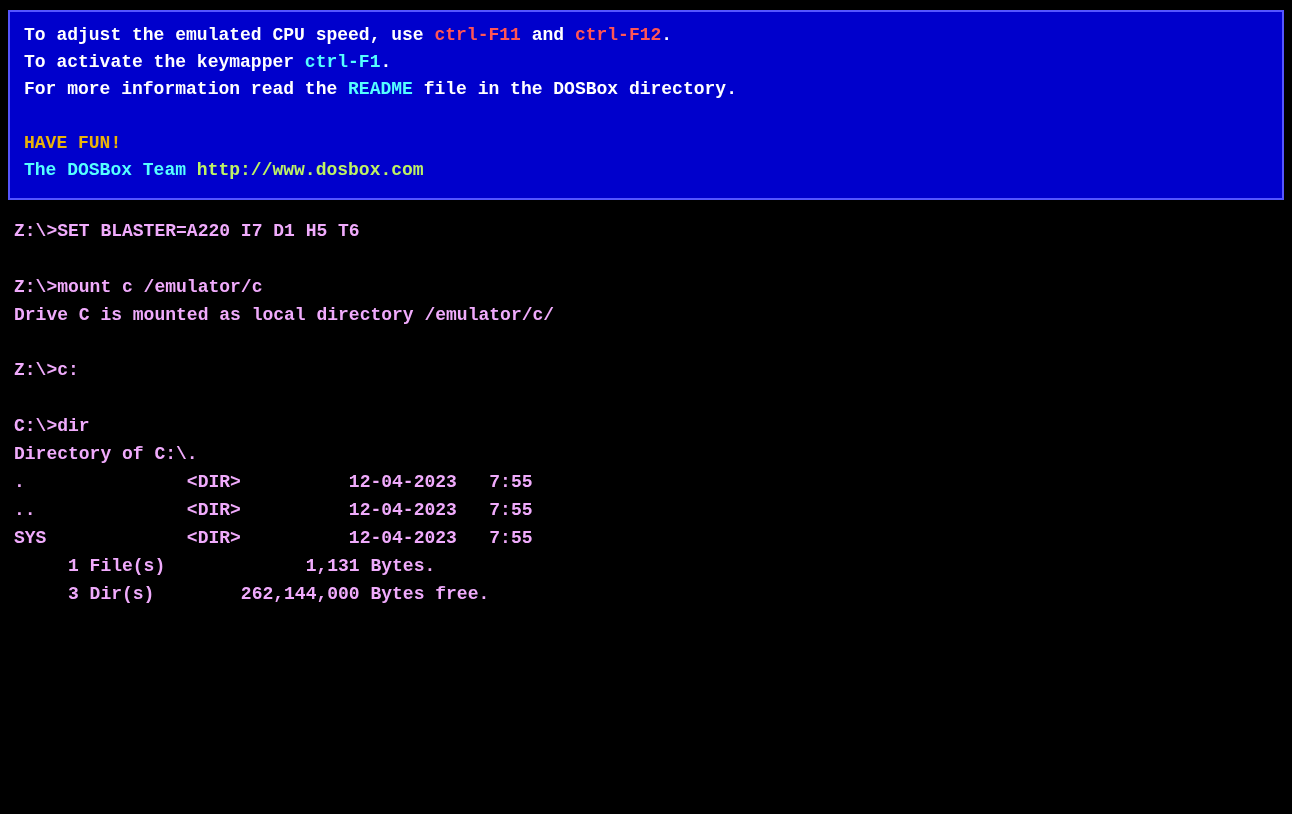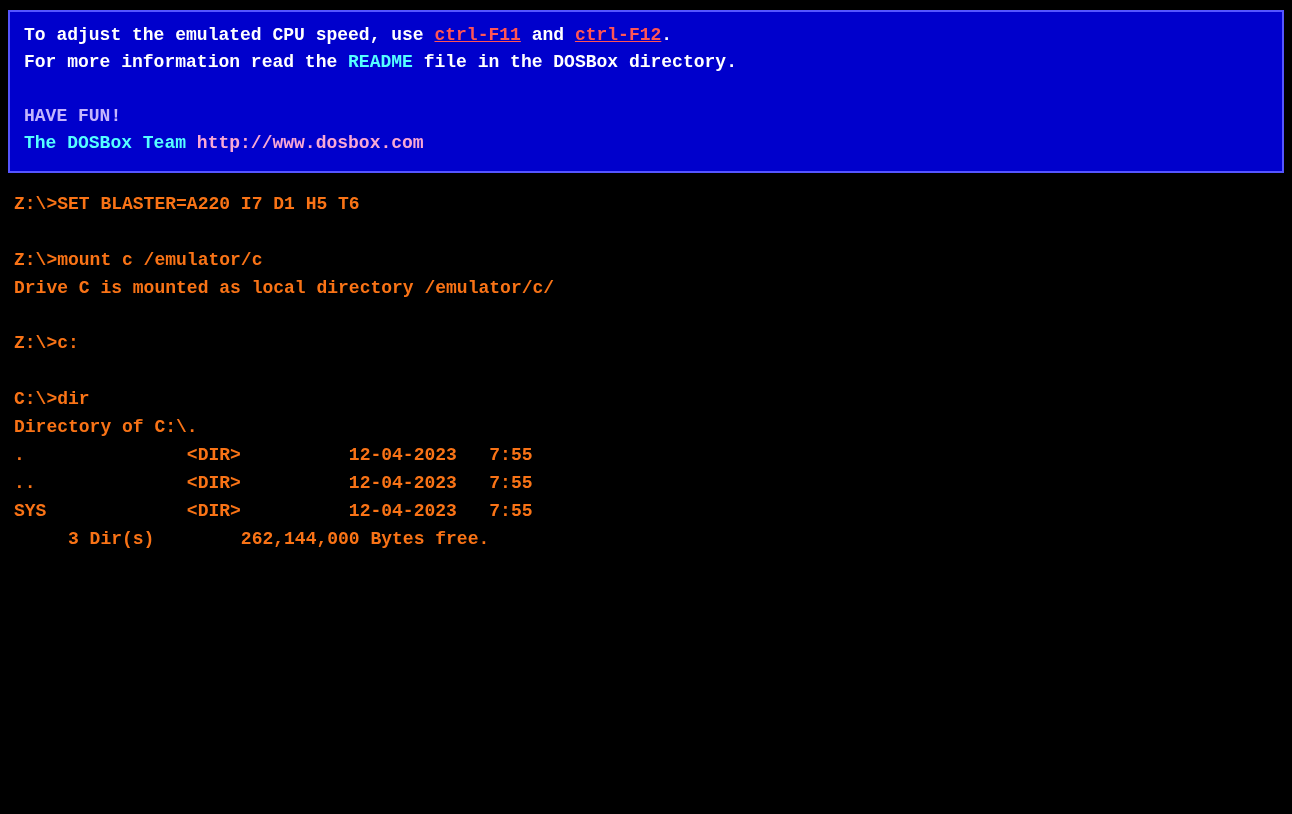--- a/index.html
+++ b/index.html
@@ -37,51 +37,50 @@
     }
 
     .info-line {
       color: #ffffff;
       line-height: 1.5;
       display: block;
     }
 
     .highlight-red {
       color: #ff5555;
-      text-decoration: underline;
     }
 
     .highlight-cyan {
       color: #55ffff;
     }
 
     .highlight-green {
-      color: #c4b5fd;
+      color: #eab308;
       text-align: center;
     }
 
     .highlight-url {
-      color: #f9a8d4;
+      color: #bef264;
     }
 
     .blank-line {
       display: block;
       height: 1.5em;
     }
 
     #terminal-output {
       padding: 8px 14px;
       color: #aaaaaa;
       line-height: 1.55;
     }
 
     .term-line {
       display: block;
       white-space: pre;
-      color: #f97316;
+      color: #f0abfc;
     }
 
     .term-blank {
       display: block;
       height: 1.55em;
     }
 
     .cursor {
       display: inline-block;
       width: 10px;
@@ -98,20 +97,23 @@
 </head>
 <body>
 
 <div id="dosbox-screen">
 
   <div id="info-box">
     <span class="info-line">
       <span>To adjust the emulated CPU speed, use </span><span class="highlight-red">ctrl-F11</span><span> and </span><span class="highlight-red">ctrl-F12</span><span>.</span>
     </span>
     <span class="info-line">
+      <span>To activate the keymapper </span><span class="highlight-cyan">ctrl-F1</span><span>.</span>
+    </span>
+    <span class="info-line">
       <span>For more information read the </span><span class="highlight-cyan">README</span><span> file in the DOSBox directory.</span>
     </span>
     <span class="blank-line"></span>
     <span class="info-line">
       <span class="highlight-green">HAVE FUN!</span>
     </span>
     <span class="info-line">
       <span class="highlight-cyan">The DOSBox Team </span><span class="highlight-url">http://www.dosbox.com</span>
     </span>
   </div>
@@ -122,17 +124,18 @@
     <span class="term-line">Z:\&gt;mount c /emulator/c</span>
     <span class="term-line">Drive C is mounted as local directory /emulator/c/</span>
     <span class="term-blank"></span>
     <span class="term-line">Z:\&gt;c:</span>
     <span class="term-blank"></span>
     <span class="term-line">C:\&gt;dir</span>
     <span class="term-line">Directory of C:\.</span>
     <span class="term-line">.               &lt;DIR&gt;          12-04-2023   7:55</span>
     <span class="term-line">..              &lt;DIR&gt;          12-04-2023   7:55</span>
     <span class="term-line">SYS             &lt;DIR&gt;          12-04-2023   7:55</span>
+    <span class="term-line">     1 File(s)             1,131 Bytes.</span>
     <span class="term-line">     3 Dir(s)        262,144,000 Bytes free.</span>
     <span class="term-blank"></span>
   </div>
 
 </div>
 
 </body></html>

